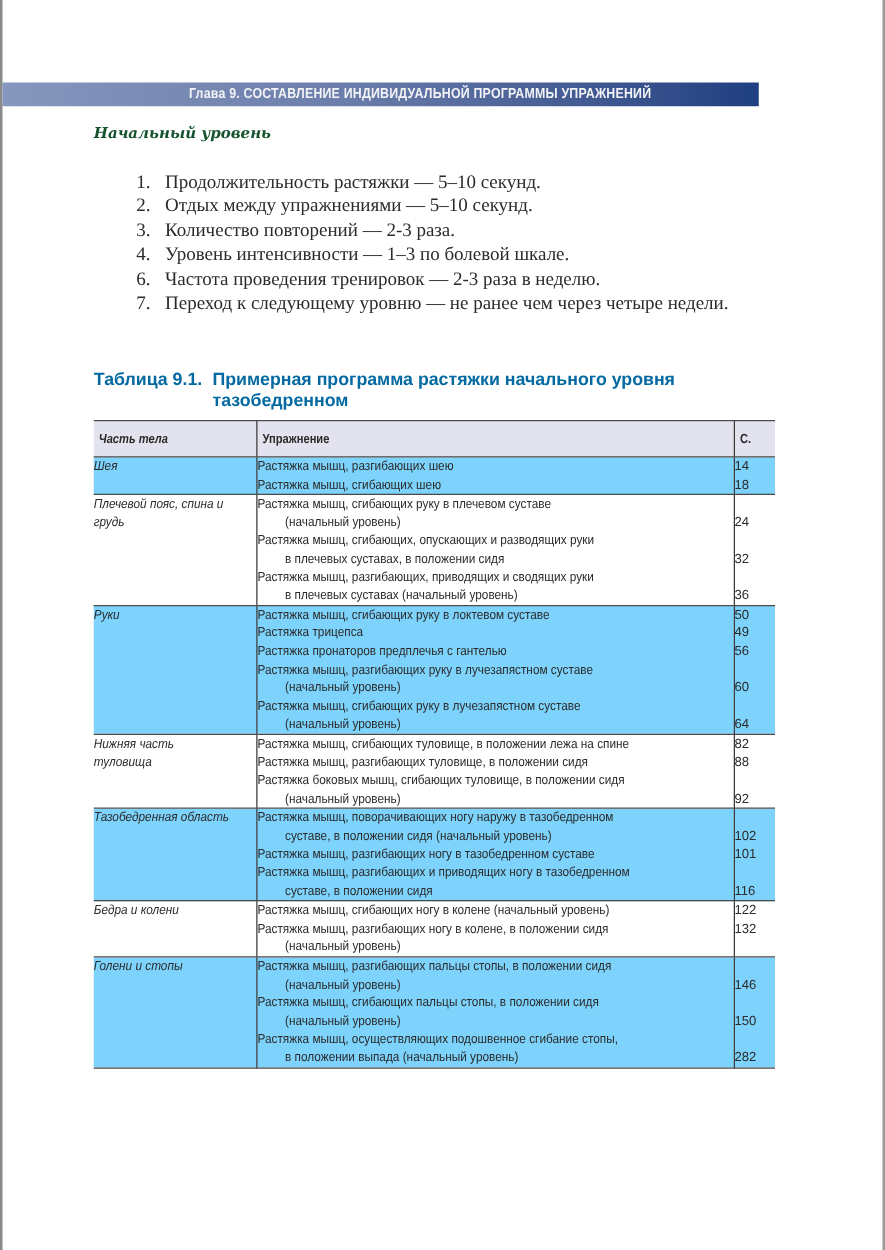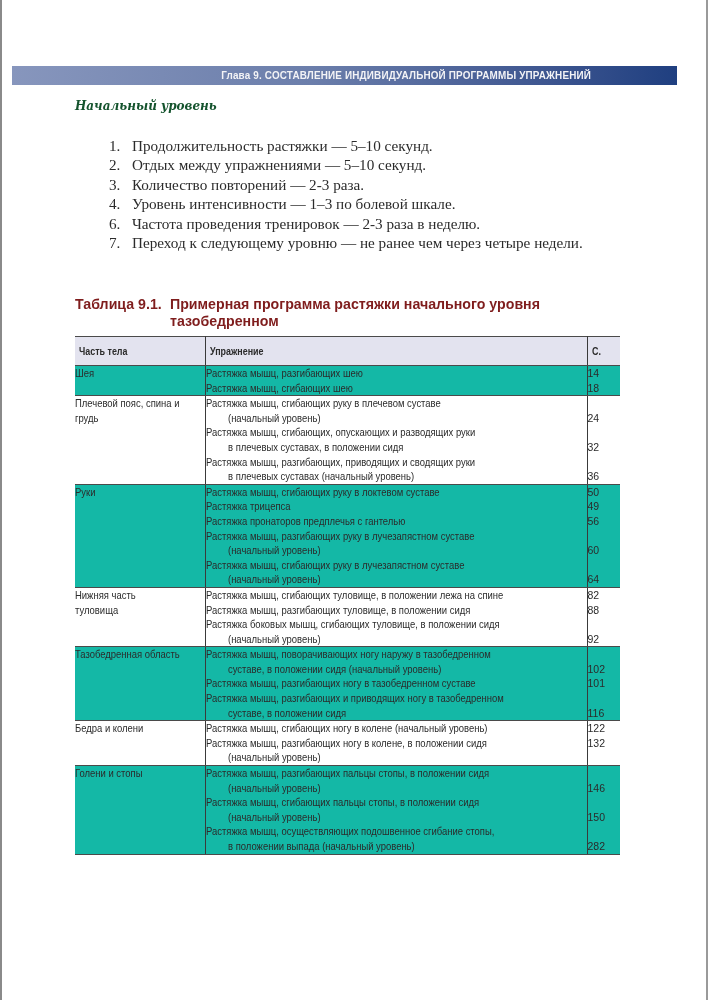--- a/index.html
+++ b/index.html
@@ -3,21 +3,21 @@
 <meta charset="utf-8">
 <style>
   html, body { margin: 0; padding: 0; }
   body {
     width: 708px; height: 1000px; background: #ffffff; position: relative; overflow: hidden;
     font-family: "Liberation Sans", sans-serif; color: #2a2a2a;
   }
   .edge-left { position: absolute; left: 0; top: 0; width: 2px; height: 1000px; background: #8a8a8a; }
   .edge-right { position: absolute; right: 0; top: 0; width: 2px; height: 1000px; background: #9a9a9a; }
   .header-bar {
-    position: absolute; left: 12px; top: 66px; width: 665px; height: 19px;
+    position: absolute; left: 2px; top: 66px; width: 605px; height: 19px;
     background: linear-gradient(to right, #8796bd 0%, #6b7eab 45%, #3e5690 80%, #1f3f80 100%);
   }
   .header-title {
     position: absolute; right: 86px; top: 0; line-height: 19px;
     font-family: "Liberation Sans", sans-serif; font-weight: bold; font-size: 11.5px;
     color: #f3f3f6; letter-spacing: 0.2px; transform: scaleX(0.86); transform-origin: right center;
     white-space: nowrap;
   }
   .page-num {
     position: absolute; right: 29px; top: 0; line-height: 19px;
@@ -29,41 +29,41 @@
     color: #14532d;
   }
   ol.levels {
     position: absolute; left: 94px; top: 121px; margin: 15px; padding: 0; list-style: none;
     font-family: "Liberation Serif", serif; font-size: 15.2px; color: #2b2b2b;
   }
   ol.levels li { height: 19.4px; line-height: 19.4px; white-space: nowrap; }
   ol.levels li .num { display: inline-block; width: 23px; }
   .table-caption {
     position: absolute; left: 75px; top: 296px; width: 540px;
-    font-weight: bold; font-size: 14.2px; color: #7f1d1d; line-height: 17px;
+    font-weight: bold; font-size: 14.2px; color: #0369a1; line-height: 17px;
   }
   .table-caption .cap-label { display: inline-block; width: 95px; }
   .table-caption .cap-line2 { display: block; padding-left: 95px; }
   table.program {
     position: absolute; left: 75px; top: 336px; width: 545px;
     border-collapse: collapse; font-family: "Liberation Sans", sans-serif; font-size: 10.5px; color: #2b2b2b;
   }
   table.program th, table.program td {
     vertical-align: top; text-align: left; padding: 0; border-bottom: 1.5px solid #4a4a4a;
   }
   table.program thead tr { background: #e3e3ef; }
   table.program th {
     font-weight: bold; height: 28px; vertical-align: middle; padding-left: 4px;
     transform-origin: left; border-top: 1.5px solid #4a4a4a;
   }
   table.program th span { display: inline-block; transform: scaleX(0.85); transform-origin: left center; }
   col.c1 { width: 130px; } col.c2 { width: 382px; } col.c3 { width: 33px; }
-  td.part, th.part { border-right: 1.5px solid #3a3a3a; }
+  td.part, th.part { border-right: 1.5px solid #3a3a3a; font-style: italic; }
   td.ex, th.ex { border-right: 1.5px solid #3a3a3a; }
-  tr.shaded { background: #14b8a6; margin-top: 43px; }
+  tr.shaded { background: #7dd3fc; margin-top: 43px; }
   td.part { padding: 4px 4px 8px 4px; line-height: 14.6px; }
   td.ex { padding: 4px 4px 8px 4px; }
   td.pg { padding: 4px 0 8px 5px; }
   .cell-line { display: block; height: 14.6px; line-height: 14.6px; white-space: nowrap; }
   .cell-line.indent { padding-left: 22px; }
   .narrow { display: inline-block; transform: scaleX(0.9); transform-origin: left center; }
 </style>
 </head>
 <body>
 

